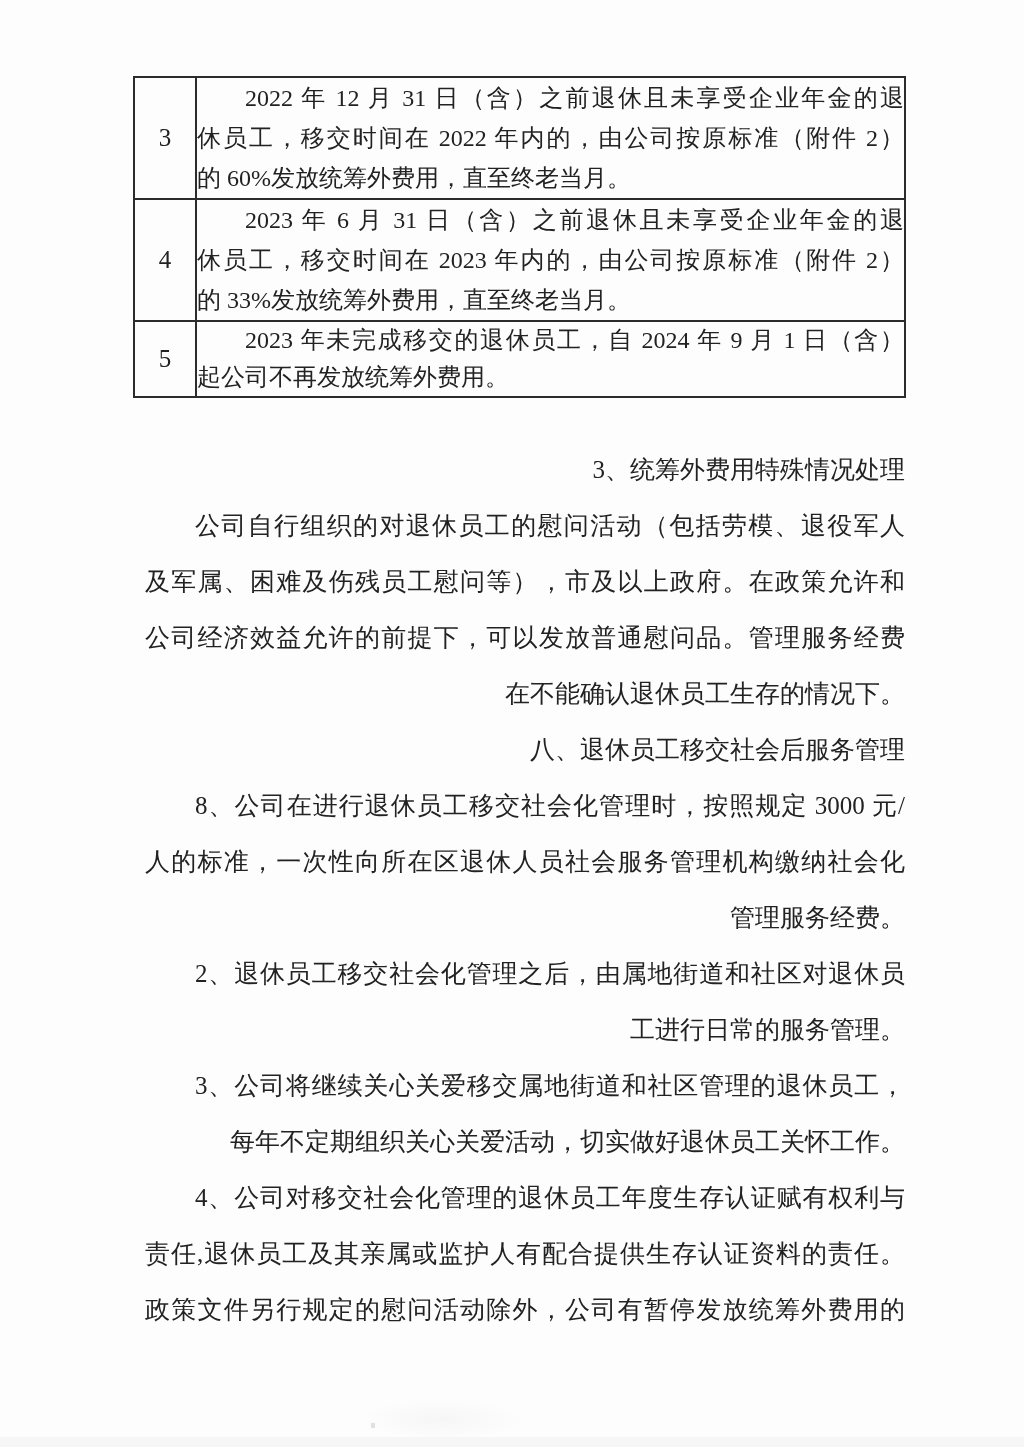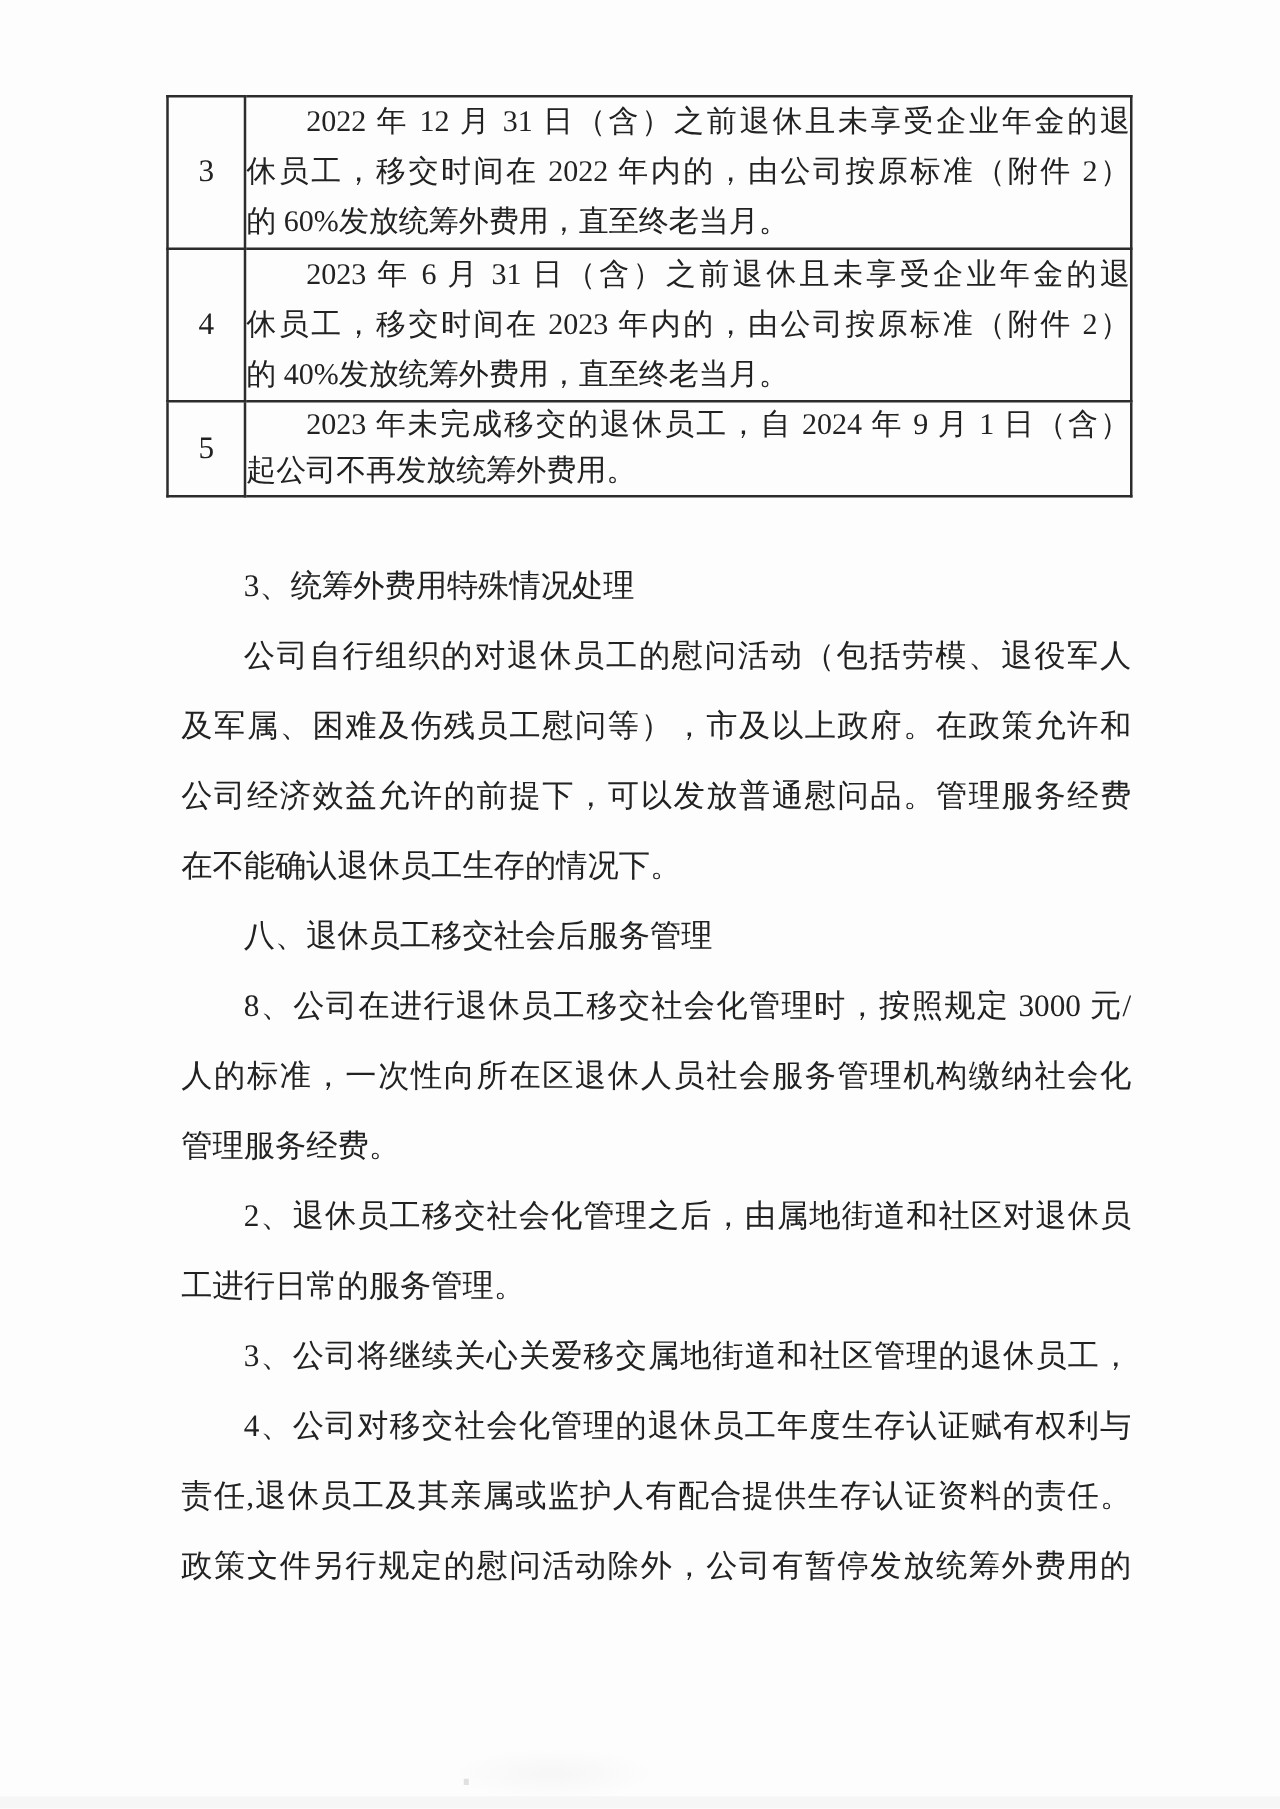--- a/index.html
+++ b/index.html
@@ -57,20 +57,21 @@
     position: absolute;
     left: 145px;
     top: 442px;
     width: 760px;
     font-size: 25px;
   }
   .bline {
     height: 56px;
     line-height: 56px;
     overflow: hidden;
+    text-align: right;
   }
   
   .ti { text-indent: 2em; }
   
   .tj {
     text-align: justify;
     white-space: normal;
   }
   .tj::after {
     content: "";
@@ -118,21 +119,21 @@
           <div class="tline ti tj">2022 年 12 月 31 日（含）之前退休且未享受企业年金的退</div>
           <div class="tline tj">休员工，移交时间在 2022 年内的，由公司按原标准（附件 2）</div>
           <div class="tline">的 60%发放统筹外费用，直至终老当月。</div>
         </td>
       </tr>
       <tr class="row-b">
         <td class="num-cell">4</td>
         <td class="content-cell">
           <div class="tline ti tj">2023 年 6 月 31 日（含）之前退休且未享受企业年金的退</div>
           <div class="tline tj">休员工，移交时间在 2023 年内的，由公司按原标准（附件 2）</div>
-          <div class="tline">的 40%发放统筹外费用，直至终老当月。</div>
+          <div class="tline">的 33%发放统筹外费用，直至终老当月。</div>
         </td>
       </tr>
       <tr class="row-short">
         <td class="num-cell">5</td>
         <td class="content-cell">
           <div class="tline ti tj">2023 年未完成移交的退休员工，自 2024 年 9 月 1 日（含）</div>
           <div class="tline">起公司不再发放统筹外费用。</div>
         </td>
       </tr>
     </tbody>
@@ -144,20 +145,21 @@
     <div class="bline tj">及军属、困难及伤残员工慰问等），市及以上政府。在政策允许和</div>
     <div class="bline tj">公司经济效益允许的前提下，可以发放普通慰问品。管理服务经费</div>
     <div class="bline">在不能确认退休员工生存的情况下。</div>
     <div class="bline ti">八、退休员工移交社会后服务管理</div>
     <div class="bline ti tj">8、公司在进行退休员工移交社会化管理时，按照规定 3000 元/</div>
     <div class="bline tj">人的标准，一次性向所在区退休人员社会服务管理机构缴纳社会化</div>
     <div class="bline">管理服务经费。</div>
     <div class="bline ti tj">2、退休员工移交社会化管理之后，由属地街道和社区对退休员</div>
     <div class="bline">工进行日常的服务管理。</div>
     <div class="bline ti tj">3、公司将继续关心关爱移交属地街道和社区管理的退休员工，</div>
+    <div class="bline">每年不定期组织关心关爱活动，切实做好退休员工关怀工作。</div>
     <div class="bline ti tj">4、公司对移交社会化管理的退休员工年度生存认证赋有权利与</div>
     <div class="bline tj">责任,退休员工及其亲属或监护人有配合提供生存认证资料的责任。</div>
     <div class="bline tj">政策文件另行规定的慰问活动除外，公司有暂停发放统筹外费用的</div>
   </div>
 
   <div class="smudge"></div>
   <div class="speck"></div>
   <div class="bottom-band"></div>
 
 </div>

